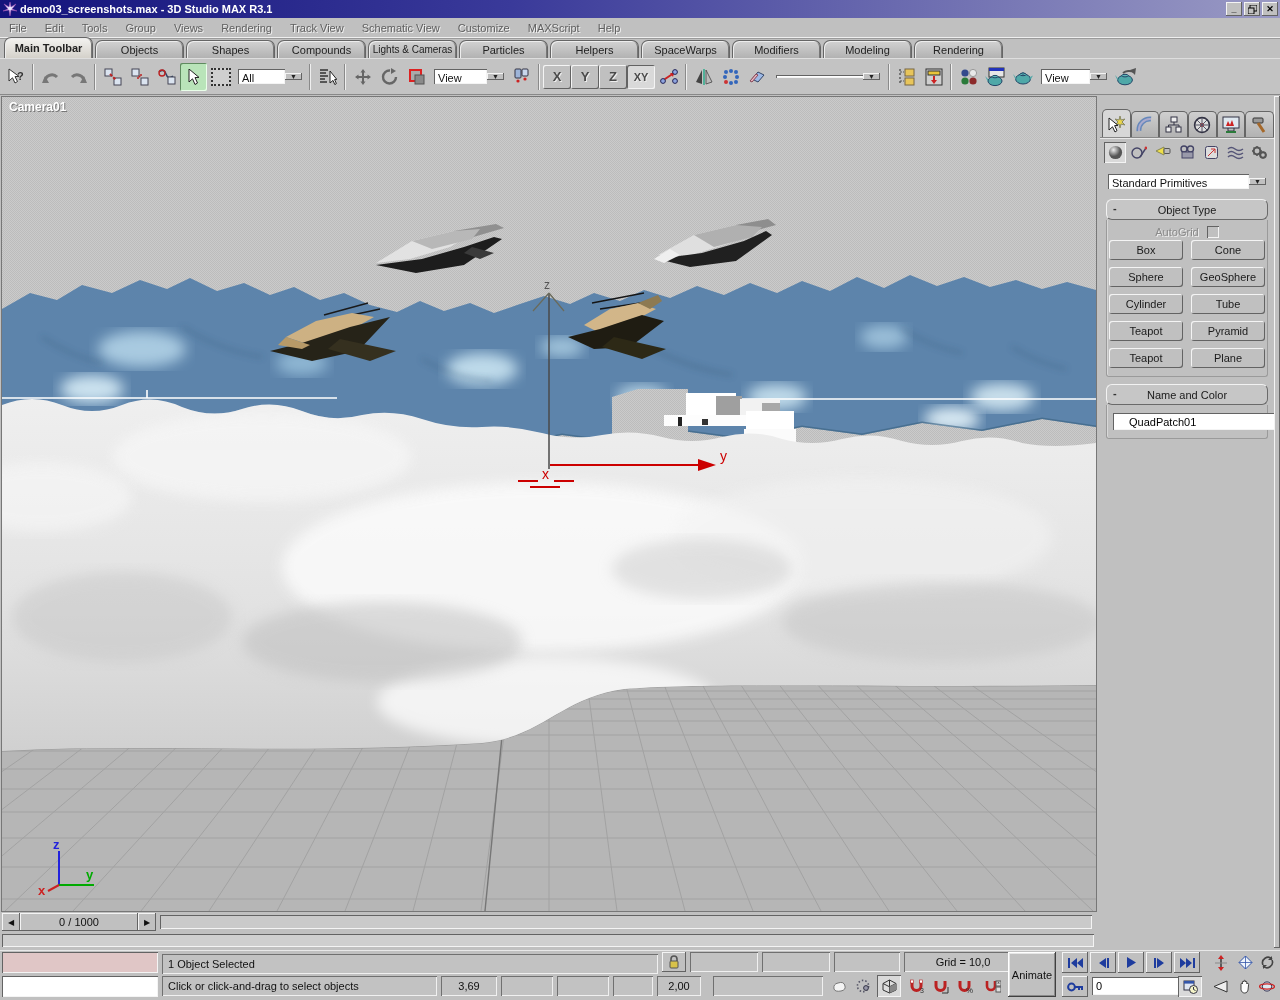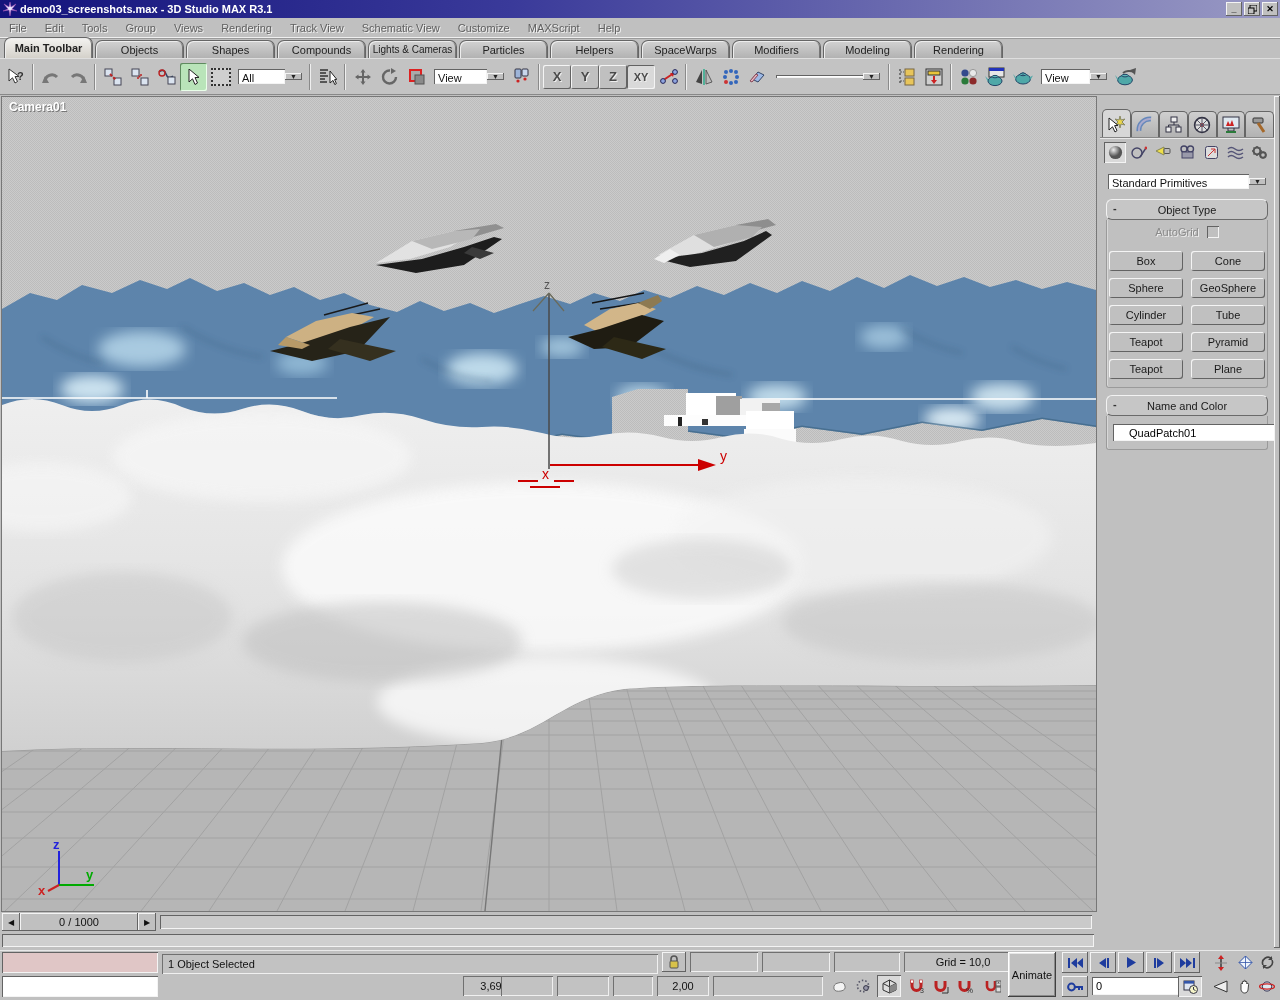--- a/index.html
+++ b/index.html
@@ -541,21 +541,21 @@
     <span class="ddv">Standard Primitives</span>
     <span class="dda">▼</span>
   </div>
 
   <div class="roll">
     <div class="rollh">
       <span class="minus">-</span>
       <span>Object Type</span>
     </div>
     <div class="rollbody">
-      <div style="display:flex;align-items:center;justify-content:center;gap:8px;margin-bottom:13px">
+      <div style="display:flex;align-items:center;justify-content:center;gap:8px;margin-bottom:2px">
         <span style="color:#8a8a8a;text-shadow:1px 1px 0 #eee">AutoGrid</span>
         <span class="s" style="width:12px;height:12px;background:#c0c0c0"></span>
       </div>
       <div style="display:grid;grid-template-columns:74px 74px;gap:7px 8px;justify-content:center">
         <span class="btn obtn r">Box</span>
         <span class="btn obtn r">Cone</span>
         <span class="btn obtn r">Sphere</span>
         <span class="btn obtn r">GeoSphere</span>
         <span class="btn obtn r">Cylinder</span>
         <span class="btn obtn r">Tube</span>
@@ -591,25 +591,26 @@
       <svg width="12" height="14" viewBox="0 0 12 14">
         <path d="M3 6V4a3 3 0 0 1 6 0v2" fill="none" stroke="#555" stroke-width="1.6"></path>
         <rect x="2" y="6" width="8" height="7" rx="1" fill="#d8c24a" stroke="#555"></rect>
       </svg>
     </span>
   <div class="fld" style="left:690px;top:1px;width:68px"></div>
   <div class="fld" style="left:762px;top:1px;width:68px"></div>
   <div class="fld" style="left:834px;top:1px;width:66px"></div>
   <div class="fld" style="left:904px;top:1px;width:118px;justify-content:center">Grid = 10,0</div>
 
-  <div class="fld" style="left:463px;top:25px;width:56px;justify-content:center">3,69</div>
+  <div class="fld" style="left:162px;top:25px;width:275px">Click or click-and-drag to select objects</div>
+  <div class="fld" style="left:441px;top:25px;width:56px;justify-content:center">3,69</div>
   <div class="fld" style="left:501px;top:25px;width:52px"></div>
   <div class="fld" style="left:557px;top:25px;width:52px"></div>
   <div class="fld" style="left:613px;top:25px;width:40px"></div>
-  <div class="fld" style="left:657px;top:25px;width:52px;justify-content:center">2,00</div>
+  <div class="fld" style="left:657px;top:25px;width:44px;justify-content:center">2,00</div>
   <div class="fld" style="left:713px;top:25px;width:110px"></div>
 
   <span class="btn abs" style="left:828px;top:25px;width:22px;height:20px">
       <svg width="15" height="13" viewBox="0 0 15 13">
         <path d="M2 9 Q1 4 6 3 Q12 1 13 6 Q14 10 9 11 Q3 12 2 9Z" fill="#f4f4f4" stroke="#777"></path>
       </svg>
     </span>
   <span class="btn abs" style="left:852px;top:25px;width:22px;height:20px">
       <svg width="15" height="14" viewBox="0 0 15 14">
         <circle cx="7" cy="7" r="5.6" fill="none" stroke="#556" stroke-width="1.6" stroke-dasharray="1.5 2"></circle>

